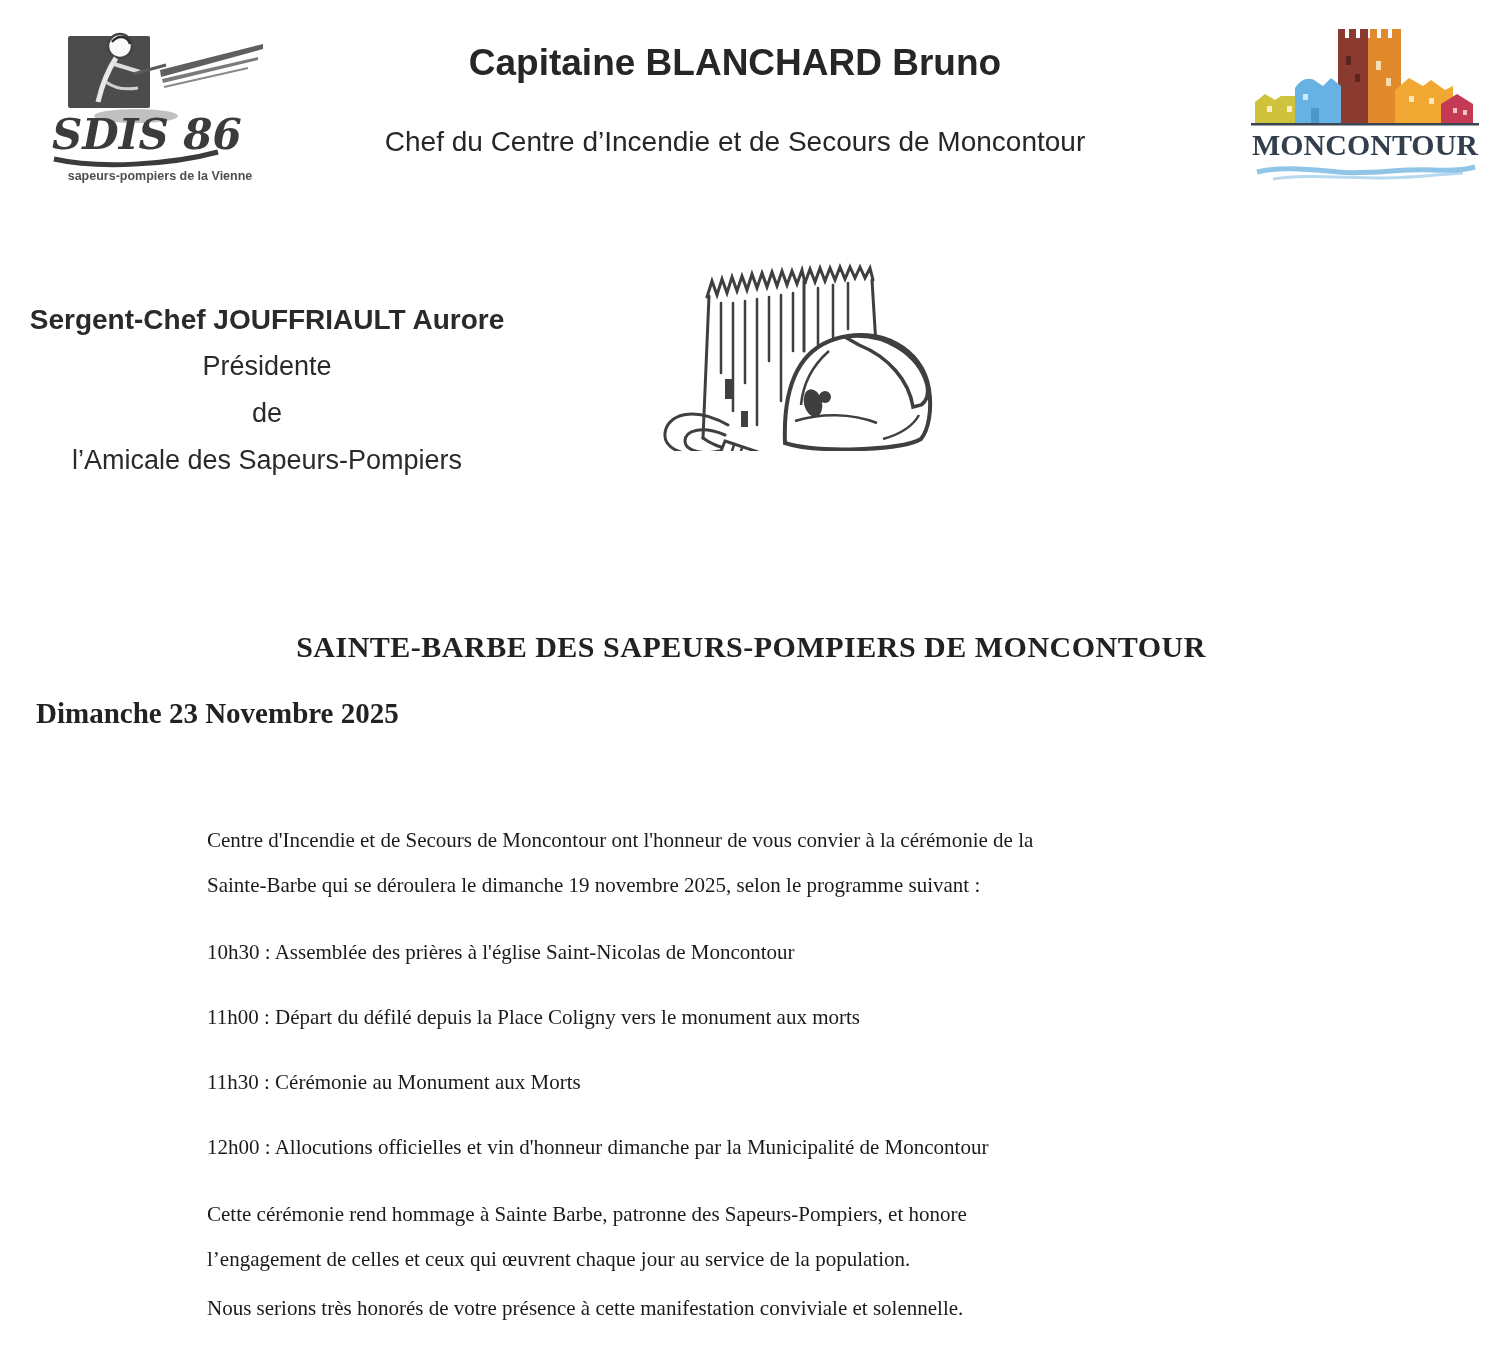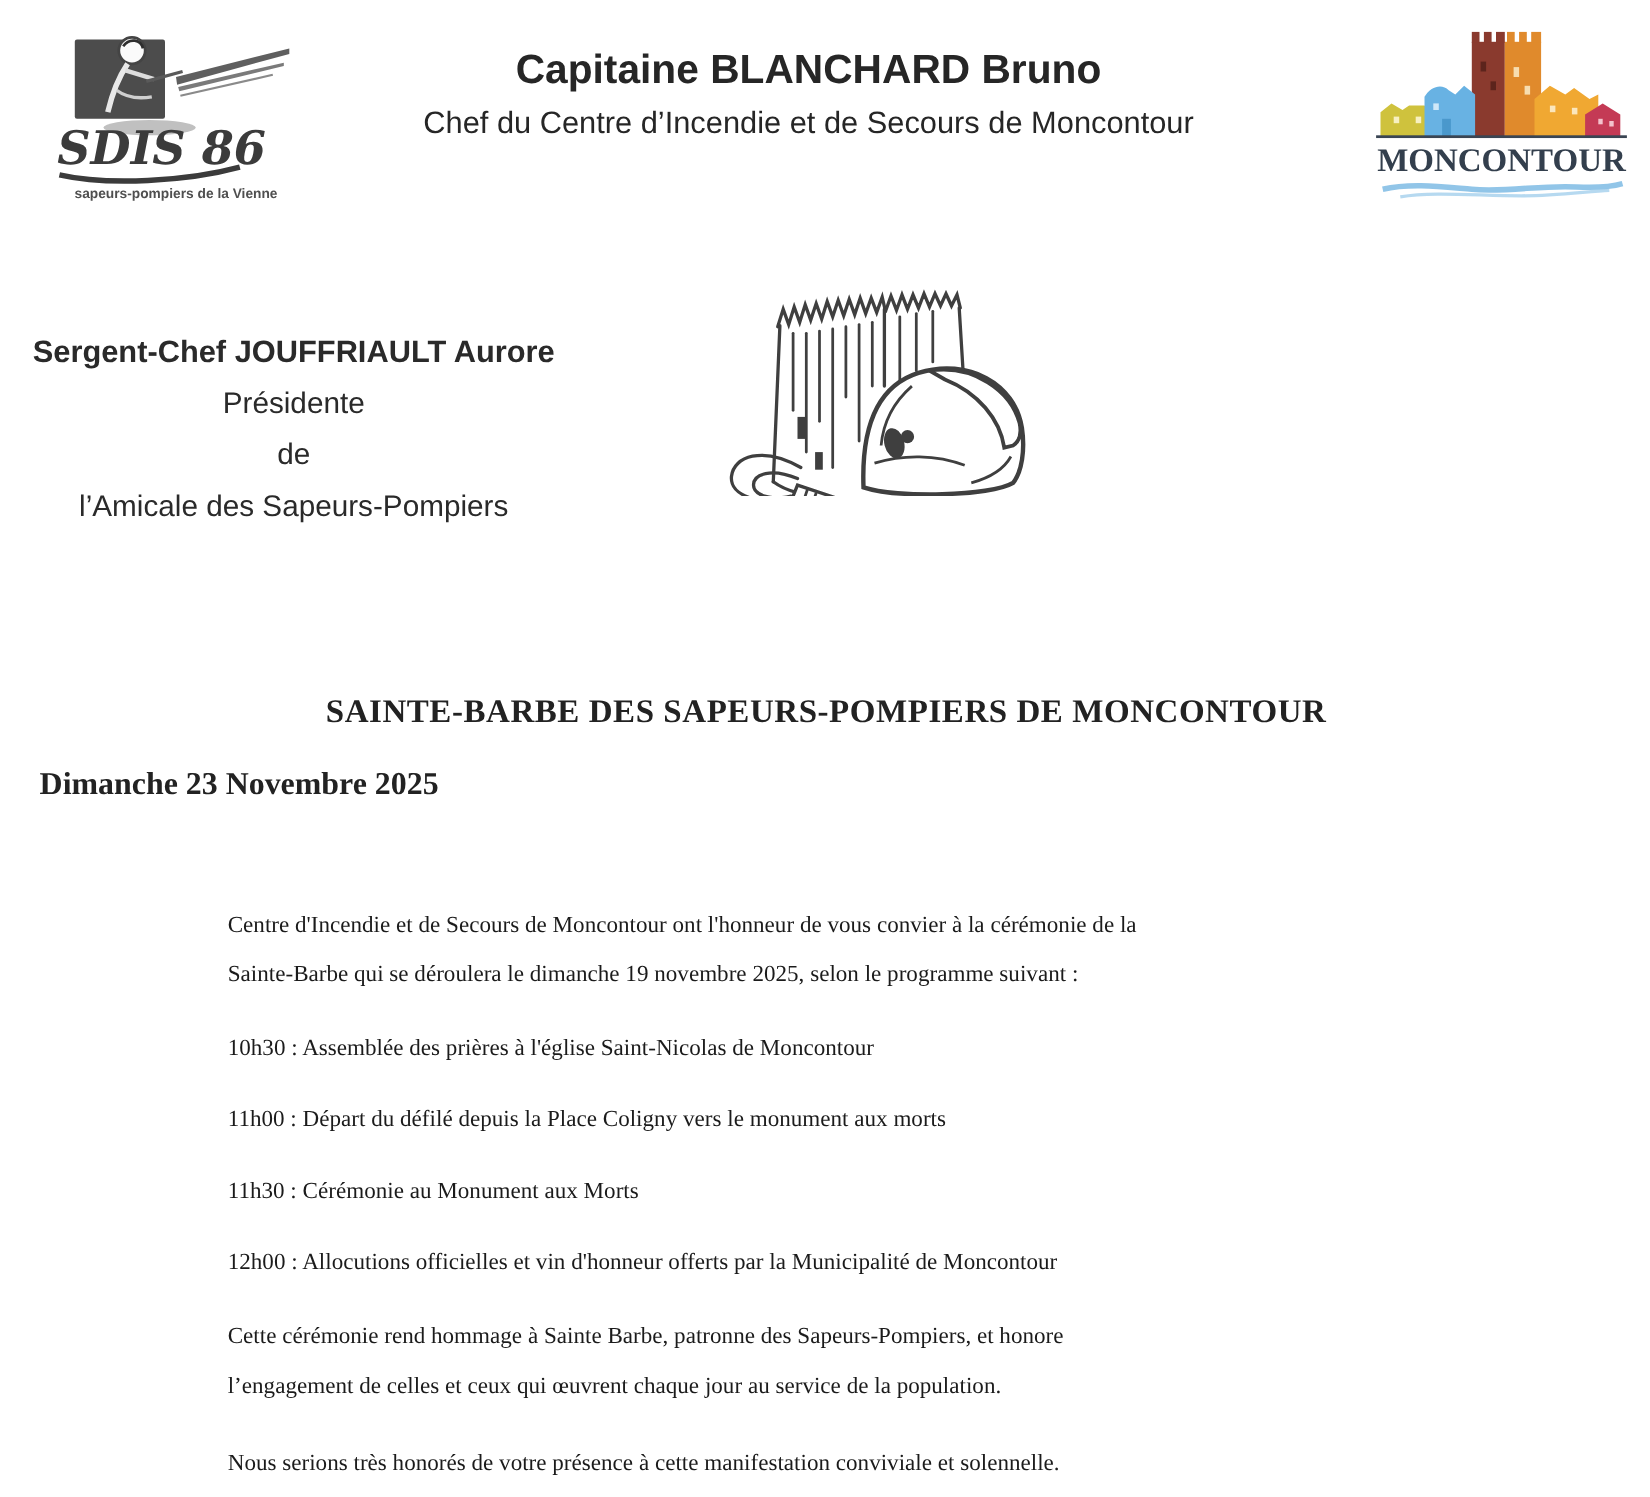--- a/index.html
+++ b/index.html
@@ -9,21 +9,21 @@
     background:#ffffff;
     font-family:"Liberation Sans", sans-serif;
     color:#1f1f1f;
     overflow:hidden;
   }
   .abs { position:absolute; }
 
   
   .hdr-center { left:330px; top:42px; width:810px; text-align:center; }
   .officer-name { font-size:37px; font-weight:bold; color:#262626; white-space:nowrap; }
-  .officer-title { font-size:28px; margin-top:12px; color:#262626; white-space:nowrap; }
+  .officer-title { font-size:28px; margin-top:42px; color:#262626; white-space:nowrap; }
 
   .sdis-logo { left:48px; top:30px; width:220px; height:155px; }
   .moncontour-logo { left:1243px; top:16px; width:245px; height:178px; }
 
   
   .left-block { left:12px; top:296px; width:510px; text-align:center; font-size:27px; line-height:47px; color:#2a2a2a; }
   .left-block .l0 { font-weight:bold; font-size:28px; }
   .right-block { left:1093px; top:281px; width:400px; font-size:27px; line-height:45px; color:#2a2a2a; }
   .right-block .l0 { font-weight:bold; font-size:28px; }
 
@@ -39,21 +39,21 @@
   .doc-date { left:36px; top:697px; width:1430px; text-align:left;
     font-family:"Liberation Serif", serif; font-weight:bold; font-size:29px; color:#222; white-space:nowrap; }
 
   
   .body-text { left:207px; top:818px; width:1200px;
     font-family:"Liberation Serif", serif; font-size:21px; line-height:45px; color:#1b1b1b; }
   .body-text div { white-space:nowrap; }
   .sched-first { margin-top:22px; }
   .sched { margin-top:20px; }
   .par { margin-top:22px; }
-  .closing { margin-top:25px; }
+  .closing { margin-top:4px; }
 
   svg text { user-select:none; }
 </style>
 </head>
 <body>
 
 <div class="page">
 
   <div class="abs sdis-logo">
     <svg width="220" height="155" viewBox="0 0 220 155">
@@ -171,19 +171,19 @@
 
   <div class="abs doc-title">SAINTE-BARBE DES SAPEURS-POMPIERS DE MONCONTOUR</div>
   <div class="abs doc-date">Dimanche 23 Novembre 2025</div>
 
   <div class="abs body-text">
     <div>Centre d'Incendie et de Secours de Moncontour ont l'honneur de vous convier à la cérémonie de la</div>
     <div>Sainte-Barbe qui se déroulera le dimanche 19 novembre 2025, selon le programme suivant :</div>
     <div class="sched-first">10h30 : Assemblée des prières à l'église Saint-Nicolas de Moncontour</div>
     <div class="sched">11h00 : Départ du défilé depuis la Place Coligny vers le monument aux morts</div>
     <div class="sched">11h30 : Cérémonie au Monument aux Morts</div>
-    <div class="sched">12h00 : Allocutions officielles et vin d'honneur offerts par la Municipalité de Moncontour</div>
+    <div class="sched">12h00 : Allocutions officielles et vin d'honneur dimanche par la Municipalité de Moncontour</div>
     <div class="par">Cette cérémonie rend hommage à Sainte Barbe, patronne des Sapeurs-Pompiers, et honore</div>
     <div>l’engagement de celles et ceux qui œuvrent chaque jour au service de la population.</div>
     <div class="closing">Nous serions très honorés de votre présence à cette manifestation conviviale et solennelle.</div>
   </div>
 
 </div>
 
 </body></html>

